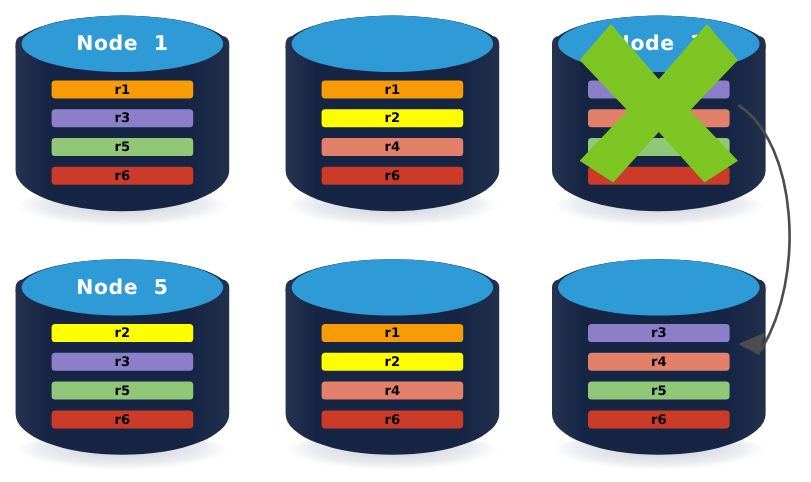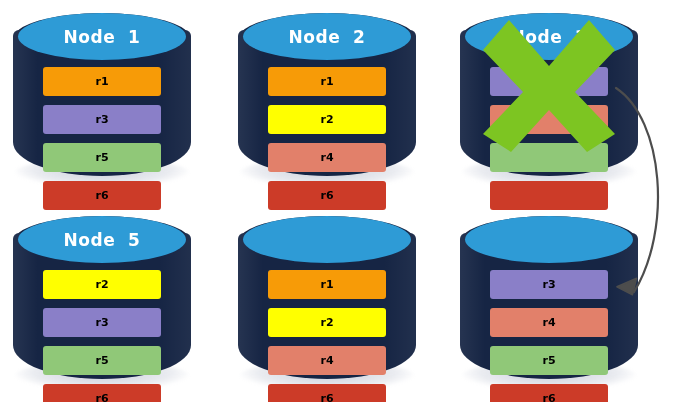--- a/index.html
+++ b/index.html
@@ -106,21 +106,21 @@
 
   
   .bars {
     position: absolute;
     left: 37px;
     top: 59px;
     width: 118px;
   }
   .bar {
     position: relative;
-    height: 29px;
+    height: 15px;
     margin-bottom: 9px;
     border-radius: 3px;
     display: flex;
     align-items: center;
     justify-content: center;
     font-size: 11px;
     font-weight: bold;
     color: #000000;
     line-height: 1;
   }
@@ -164,21 +164,20 @@
       <div class="bar" style="background: rgb(204, 59, 40);">r6</div>
     </div>
   </div>
 
   <div class="node" style="left:231px; top:8px;">
     <div class="cyl-shadow"></div>
     <div class="cyl-rim" style="background: rgb(22, 37, 68);"></div>
     <div class="cyl-body" style="background: rgb(22, 37, 68);"></div>
     <div class="cyl-shade"></div>
     <div class="cyl-top" style="background: rgb(46, 155, 214);"></div>
-    <div class="node-label" style="color: rgb(255, 255, 255);">Node  2</div>
     <div class="bars">
       <div class="bar" style="background: rgb(247, 155, 7);">r1</div>
       <div class="bar" style="background: rgb(255, 255, 0);">r2</div>
       <div class="bar" style="background: rgb(226, 128, 106);">r4</div>
       <div class="bar" style="background: rgb(204, 59, 40);">r6</div>
     </div>
   </div>
 
   <div class="node" style="left:453px; top:8px;">
     <div class="cyl-shadow"></div>

